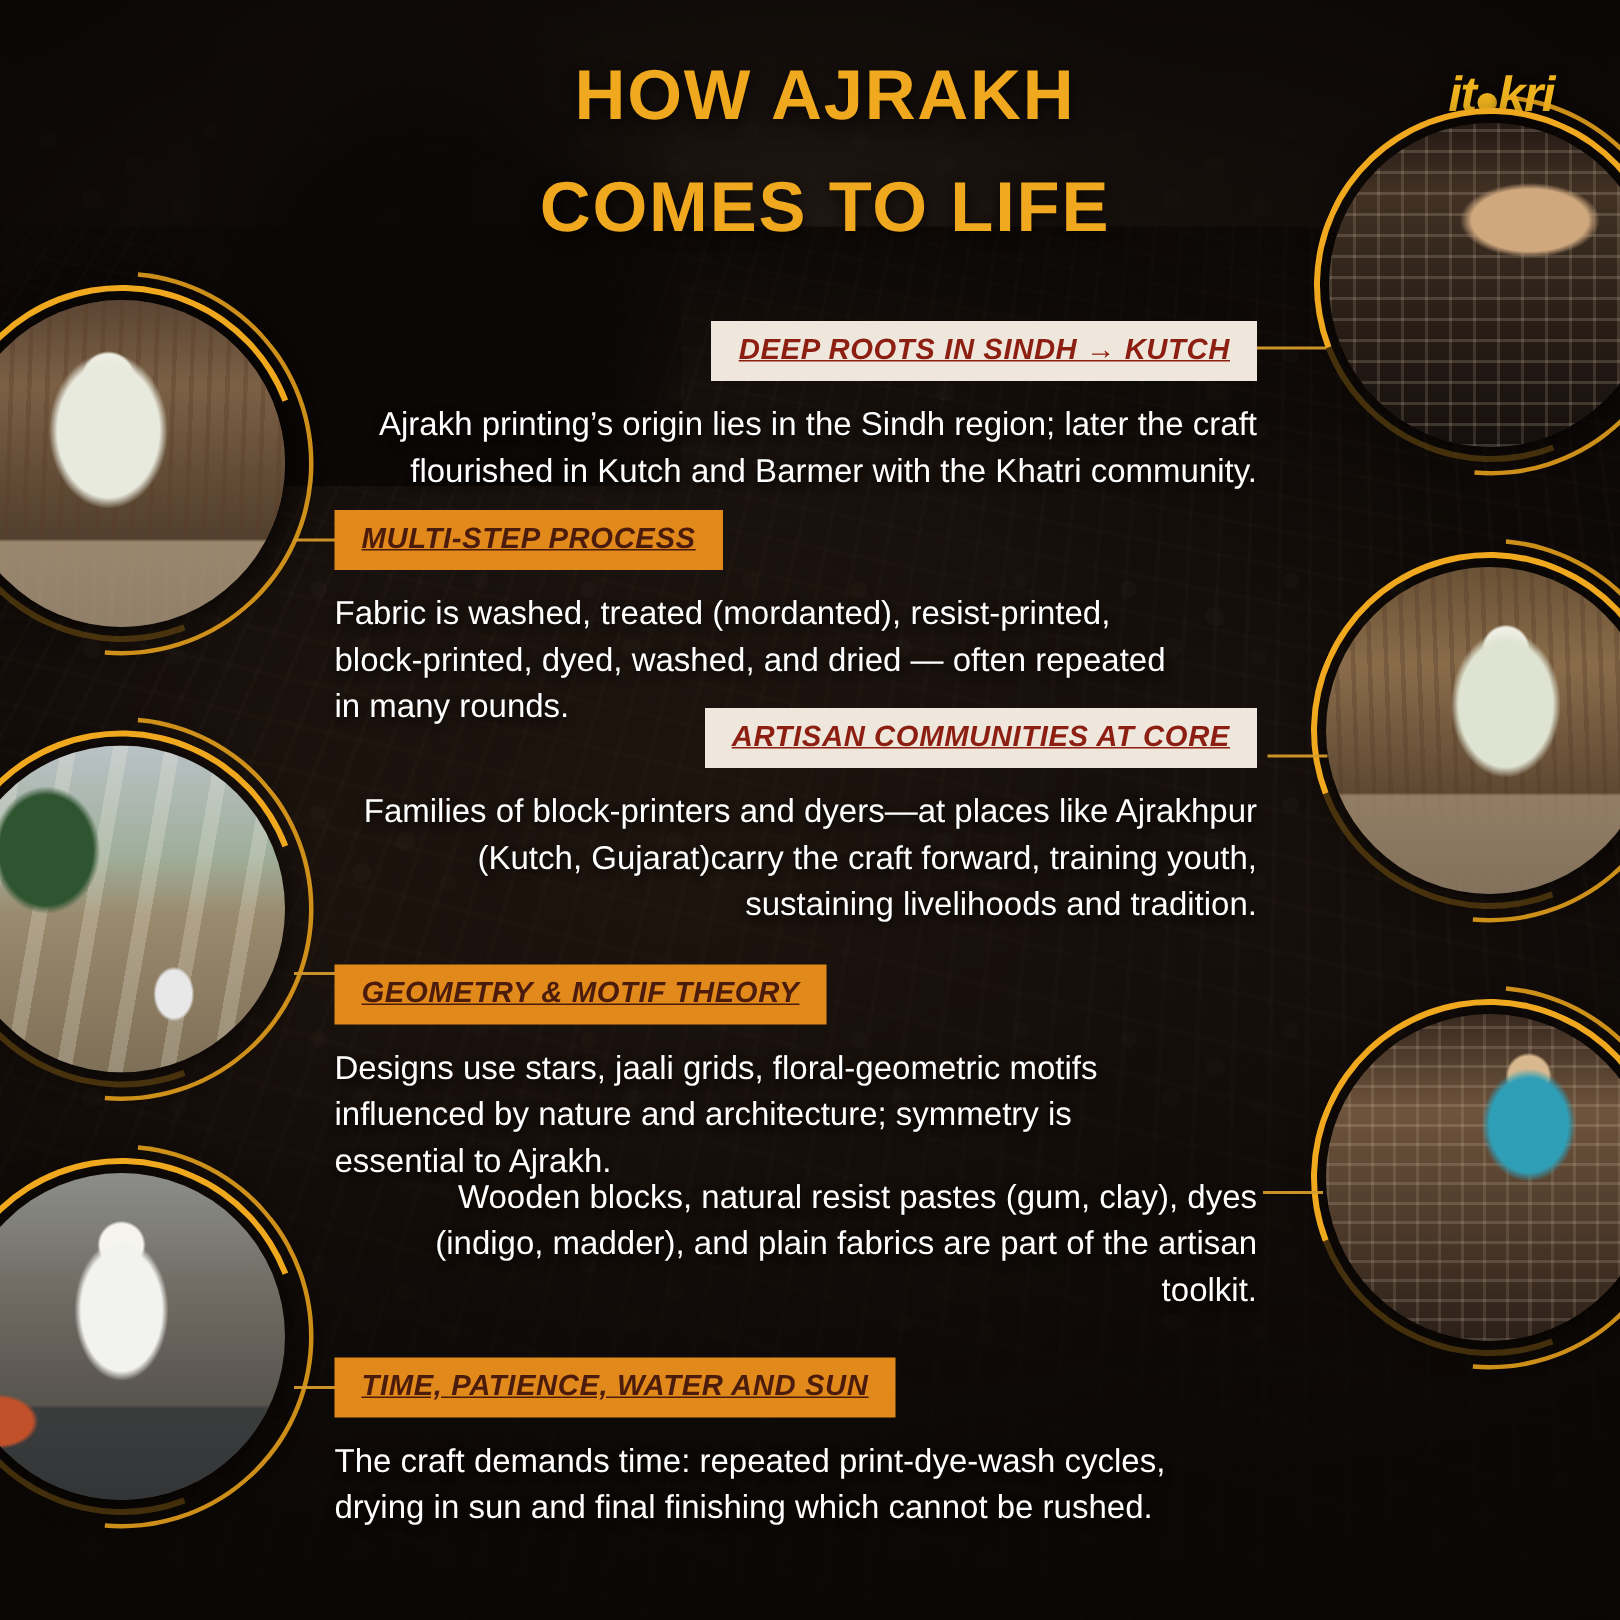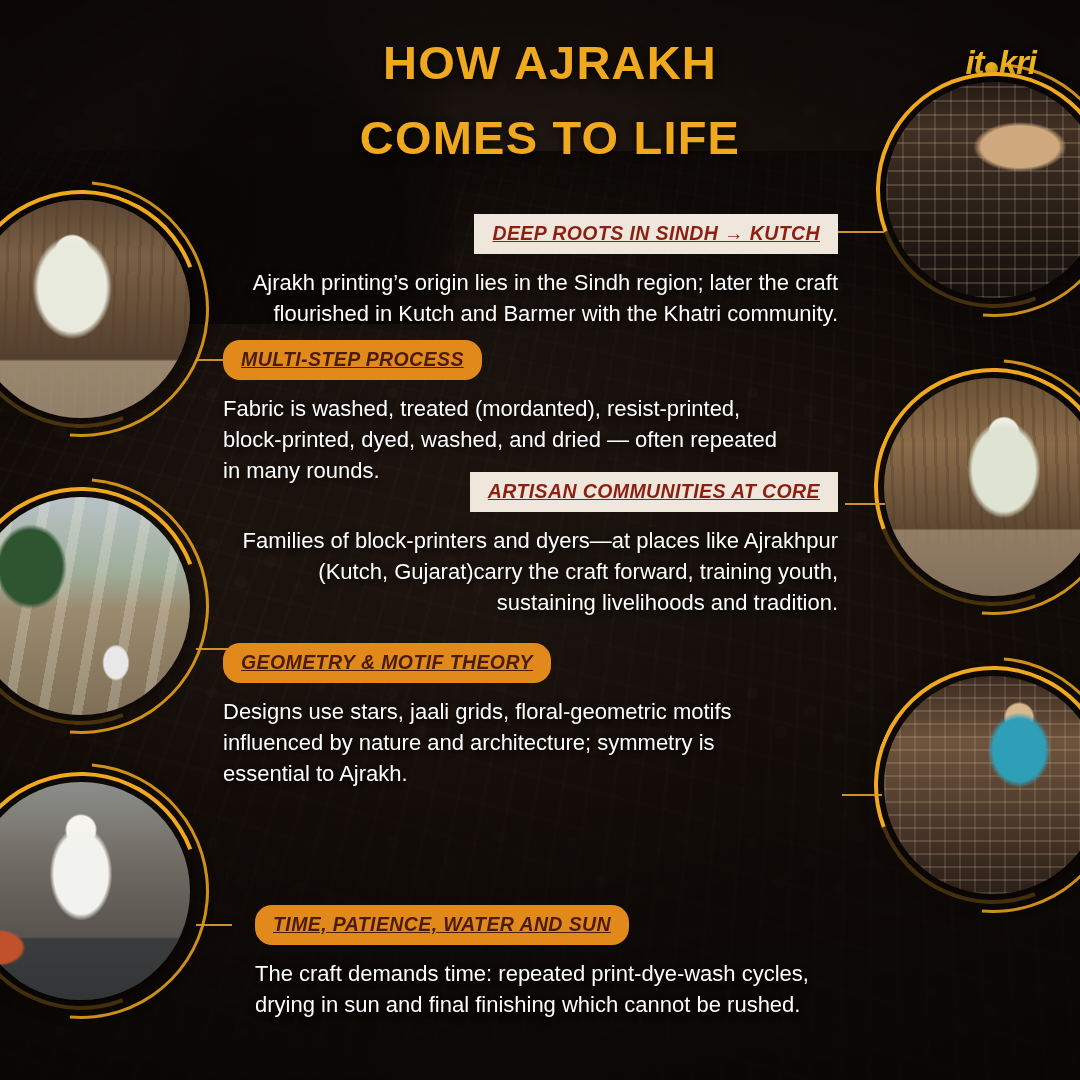--- a/index.html
+++ b/index.html
@@ -242,21 +242,20 @@
     font-style: italic;
     letter-spacing: .4px;
     color: #8c1f12;
     background: #efe7dc;
     white-space: nowrap;
     text-decoration: underline;
   }
   .chip.orange {
     background: #e2891b;
     color: #4b1b0c;
-    border-radius: 17px;
   }
   .body {
     margin-top: 13px;
     color: #ffffff;
     font-size: 22px;
     font-weight: normal;
     line-height: 1.42;
     text-shadow: 0 2px 6px rgba(0,0,0,.85);
   }
   .align-right { text-align: right; }
@@ -352,20 +351,21 @@
     <span class="chip">ARTISAN COMMUNITIES AT CORE</span>
     <div class="body">Families of block-printers and dyers—at places like Ajrakhpur (Kutch, Gujarat)carry the craft forward, training youth, sustaining livelihoods and tradition.</div>
   </div>
 
   <div class="item align-left" style="left:223px; top:643px; width:580px;">
     <span class="chip orange">GEOMETRY &amp; MOTIF THEORY</span>
     <div class="body">Designs use stars, jaali grids, floral-geometric motifs influenced by nature and architecture; symmetry is essential to Ajrakh.</div>
   </div>
 
   <div class="item align-right" style="right:242px; top:769px; width:590px;">
-  </div>
-
-  <div class="item align-left" style="left:223px; top:905px; width:580px;margin-left:32px;">
+    <div class="body">Wooden blocks, natural resist pastes (gum, clay), dyes (indigo, madder), and plain fabrics are part of the artisan toolkit.</div>
+  </div>
+
+  <div class="item align-left" style="left:223px; top:905px; width:580px;">
     <span class="chip orange">TIME, PATIENCE, WATER AND SUN</span>
     <div class="body">The craft demands time: repeated print-dye-wash cycles, drying in sun and final finishing which cannot be rushed.</div>
   </div>
 
 </div>
 
 </body></html>

